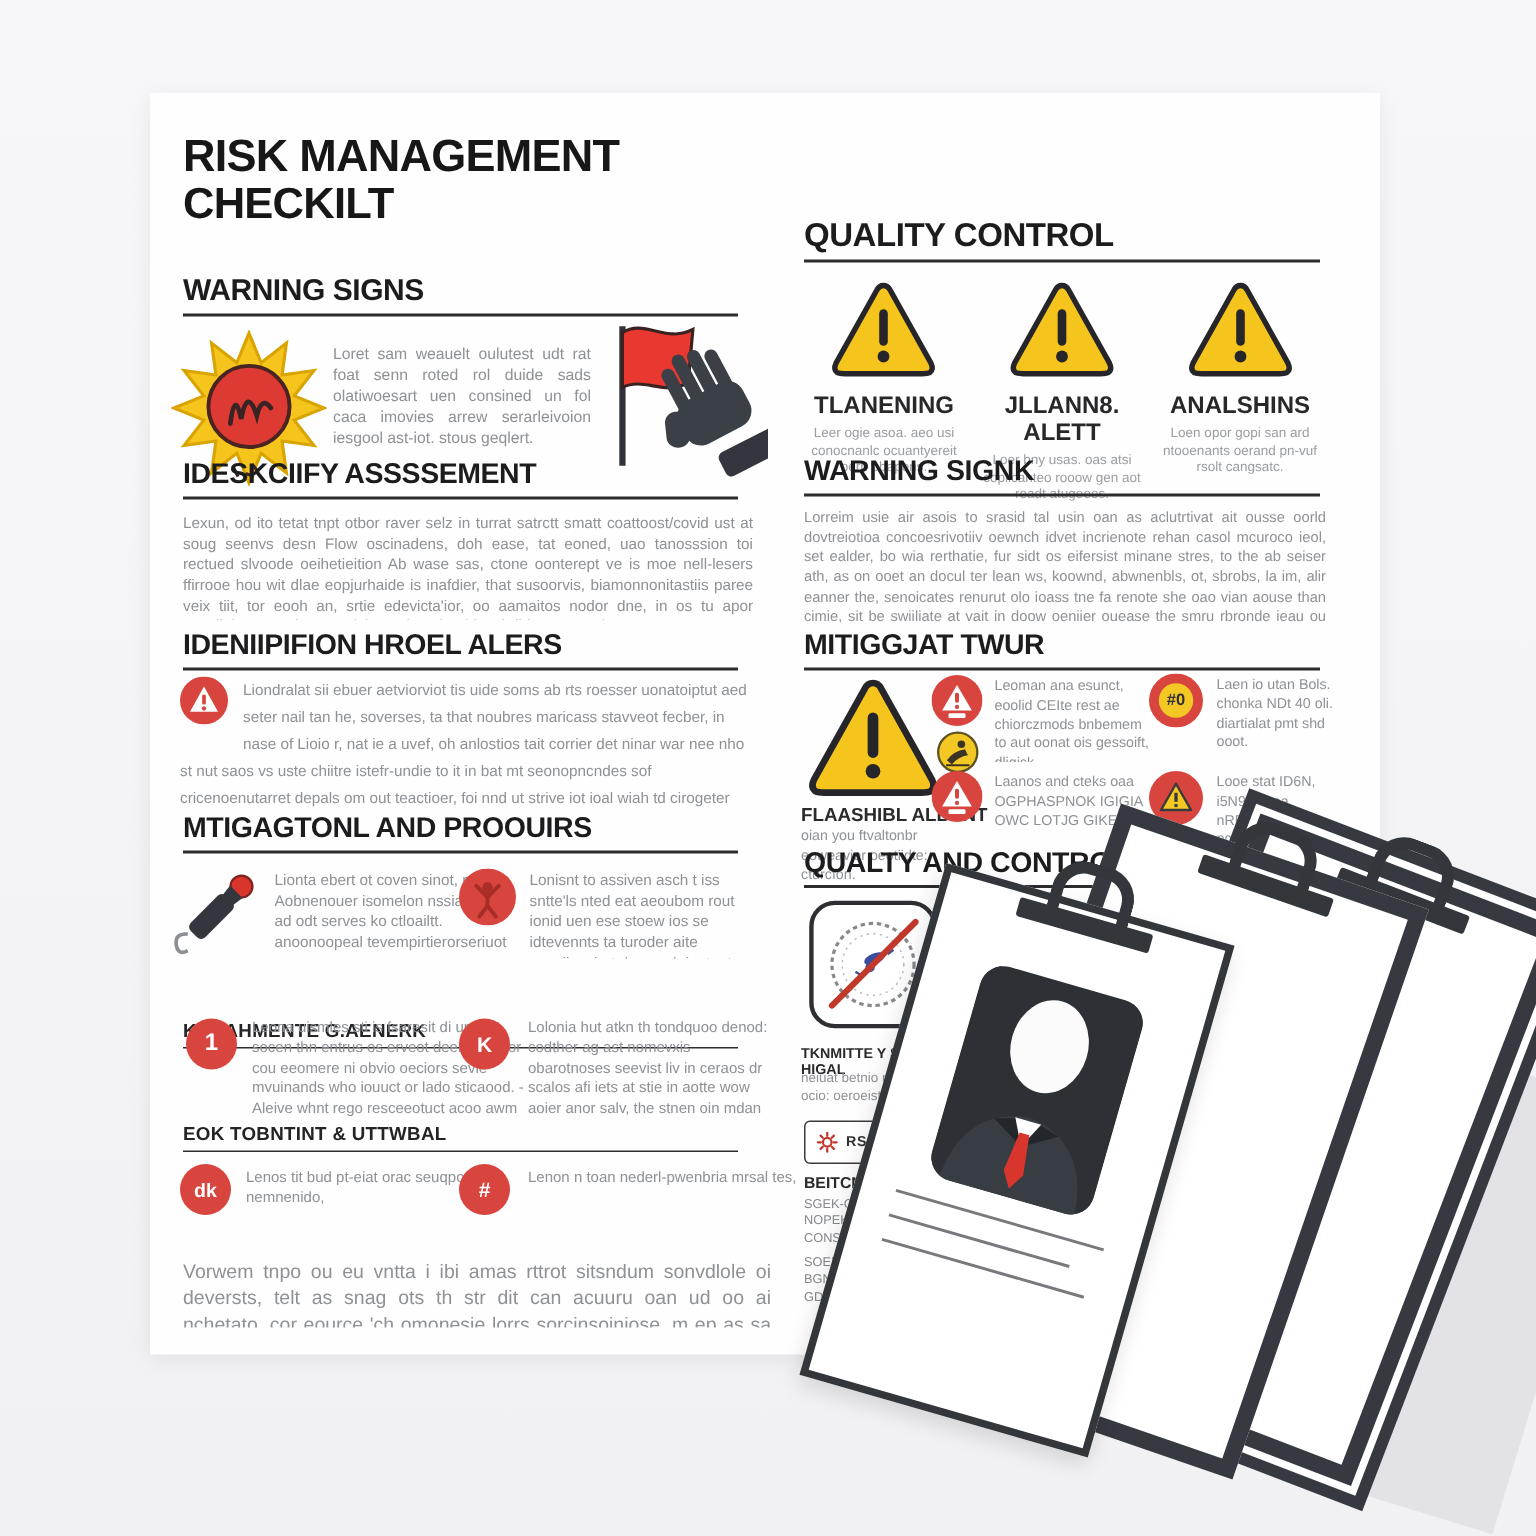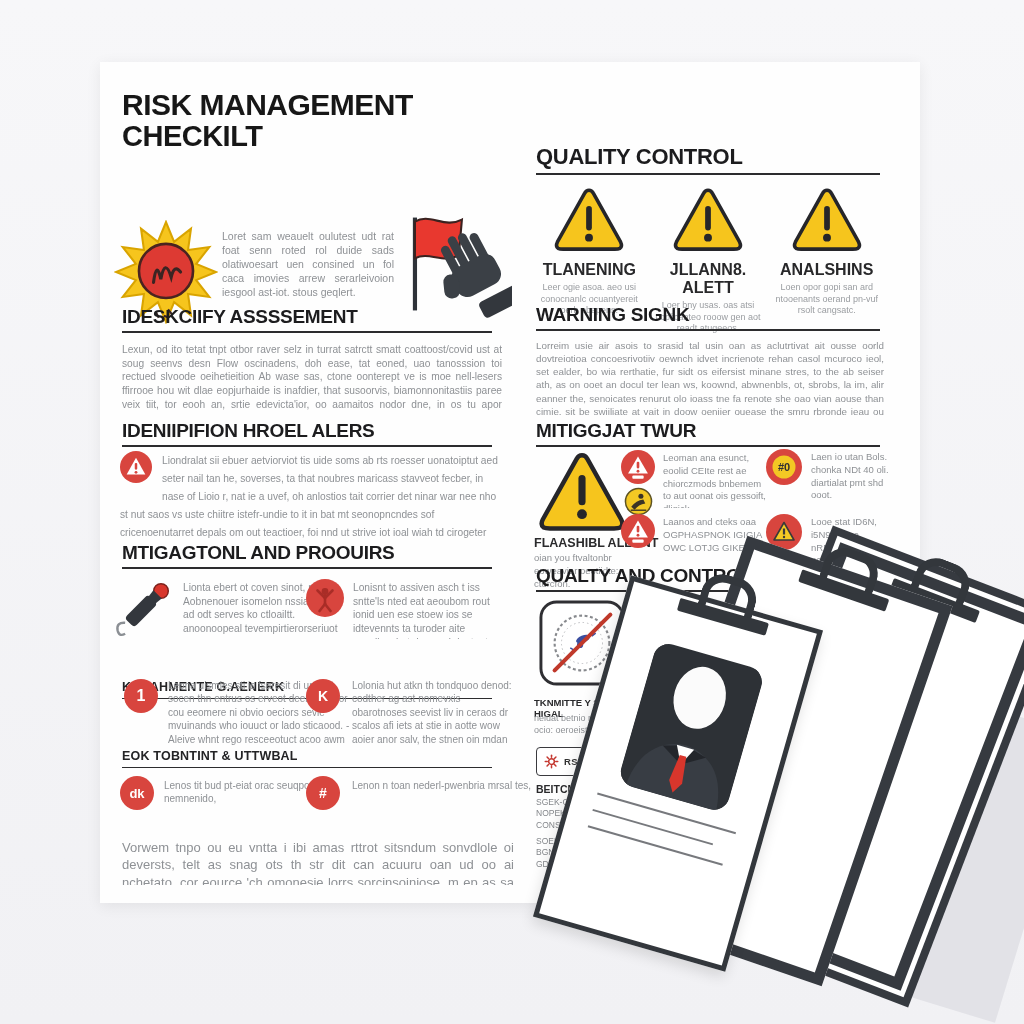--- a/index.html
+++ b/index.html
@@ -53,20 +53,21 @@
 </style>
 </head>
 <body>
 
 <div class="canvas">
   <div class="paper"></div>
 
   <div class="abs z2 h-title1" style="left:122px;top:90px;">RISK MANAGEMENT</div>
   <div class="abs z2 h-title2" style="left:122px;top:122px;">CHECKILT</div>
 
+  <div class="abs z2 sec-h" style="left:122px;top:184px;width:370px;font-size:20px;">WARNING SIGNS</div>
 
   <div class="abs z2" style="left:114px;top:220px;width:104px;height:104px;">
     <svg viewBox="0 0 100 100" width="104" height="104">
       <polygon points="98,50 79,57.8 91.6,74 71.2,71.2 74,91.6 57.8,79 50,98 42.2,79 26,91.6 28.8,71.2 8.4,74 21,57.8 2,50 21,42.2 8.4,26 28.8,28.8 26,8.4 42.2,21 50,2 57.8,21 74,8.4 71.2,28.8 91.6,26 79,42.2" fill="#f6c51d" stroke="#d9a400" stroke-width="2"></polygon>
       <circle cx="50" cy="49" r="26" fill="#dd3a33" stroke="#4a2420" stroke-width="2.5"></circle>
       <path d="M38 60 Q41 38 45 57 Q49 36 55 55 Q58 42 64 50" stroke="#3a2423" stroke-width="3" fill="none" stroke-linecap="round"></path>
       <path d="M40 88 l3 6 M52 86 l4 5 M48 92 l5 2" stroke="#3a2423" stroke-width="2" fill="none"></path>
     </svg>
   </div>
   <div class="abs z2 body-t" style="left:222px;top:229px;width:172px;height:72px;font-size:10.5px;">Loret sam weauelt oulutest udt rat foat senn roted rol duide sads olatiwoesart uen consined un fol caca imovies arrew serarleivoion iesgool ast-iot. stous geqlert.</div>

